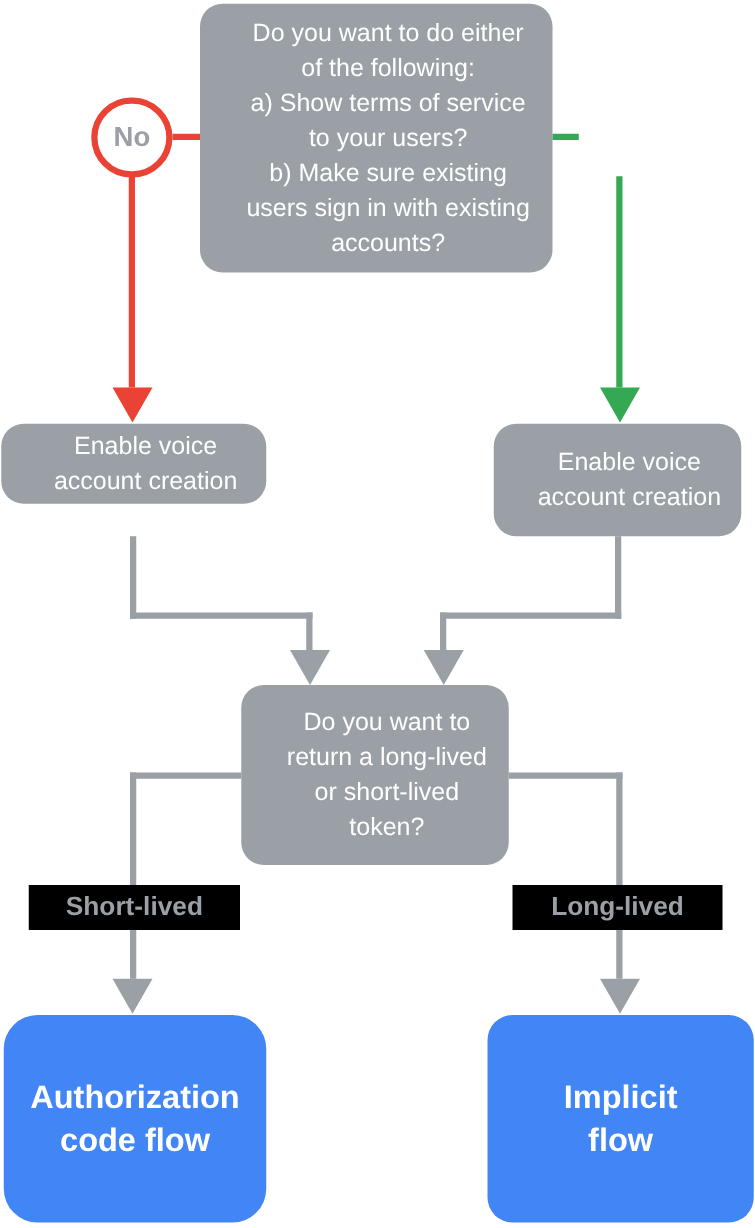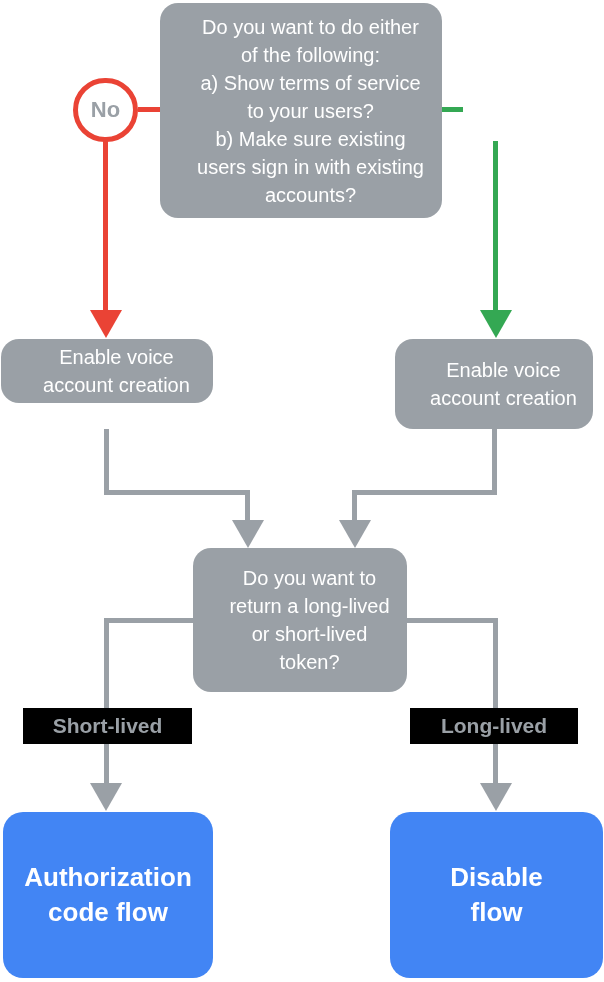--- a/index.html
+++ b/index.html
@@ -116,18 +116,18 @@
   <div class="line" style="left:104px; top:618px; width:89px; height:5px; background:var(--connector_gray);"></div>
   <div class="line" style="left:104px; top:618px; width:5px; height:165px; background:var(--connector_gray);"></div>
   <div class="arrow" style="left:90px; top:783px; border-top-color:var(--connector_gray);"></div>
   <div class="node edge-label" style="left:23px; top:708px; width:169px; height:36px;">Short-lived</div>
 
   <div class="line" style="left:407px; top:618px; width:91px; height:5px; background:var(--connector_gray);"></div>
   <div class="line" style="left:493px; top:618px; width:5px; height:165px; background:var(--connector_gray);"></div>
   <div class="arrow" style="left:480px; top:783px; border-top-color:var(--connector_gray);"></div>
   <div class="node edge-label" style="left:410px; top:708px; width:168px; height:36px;">Long-lived</div>
 
-  <div class="node blue-box" style="left:3px; top:812px; width:210px; height:166px;">Authorization
+  <div class="node blue-box" style="left:3px; top:812px; width:210px; height:166px;border-radius:27px;">Authorization
 code flow</div>
-  <div class="node blue-box" style="left:390px; top:812px; width:213px; height:166px;">Disable
+  <div class="node blue-box" style="left:390px; top:812px; width:213px; height:166px;">Implicit
 flow</div>
 
 </div>
 
 </body></html>

